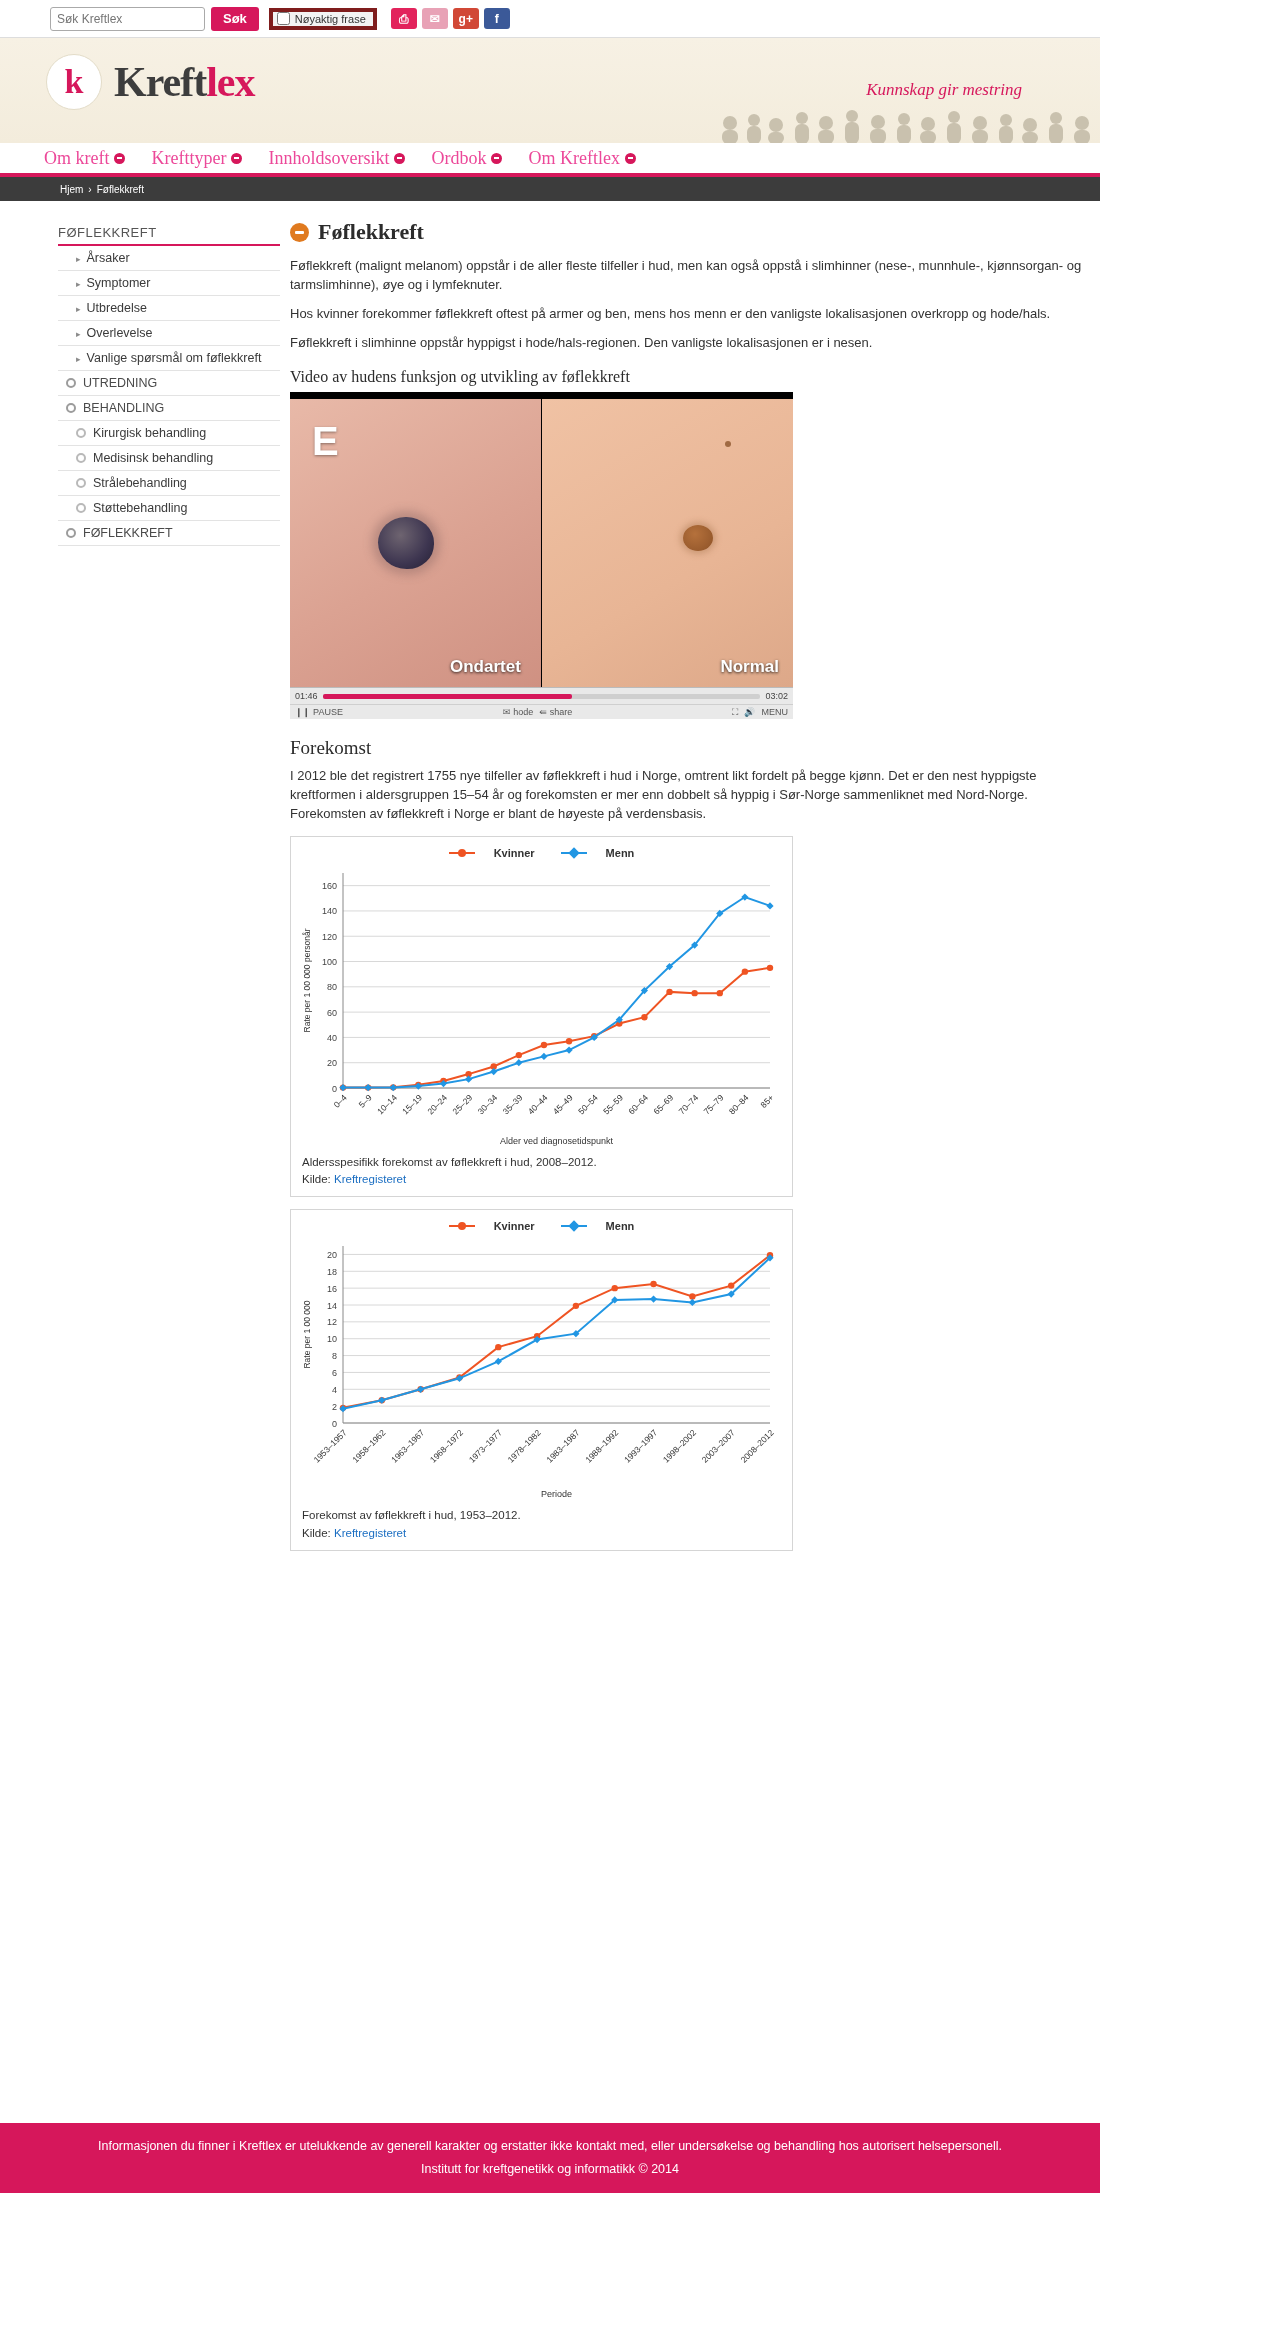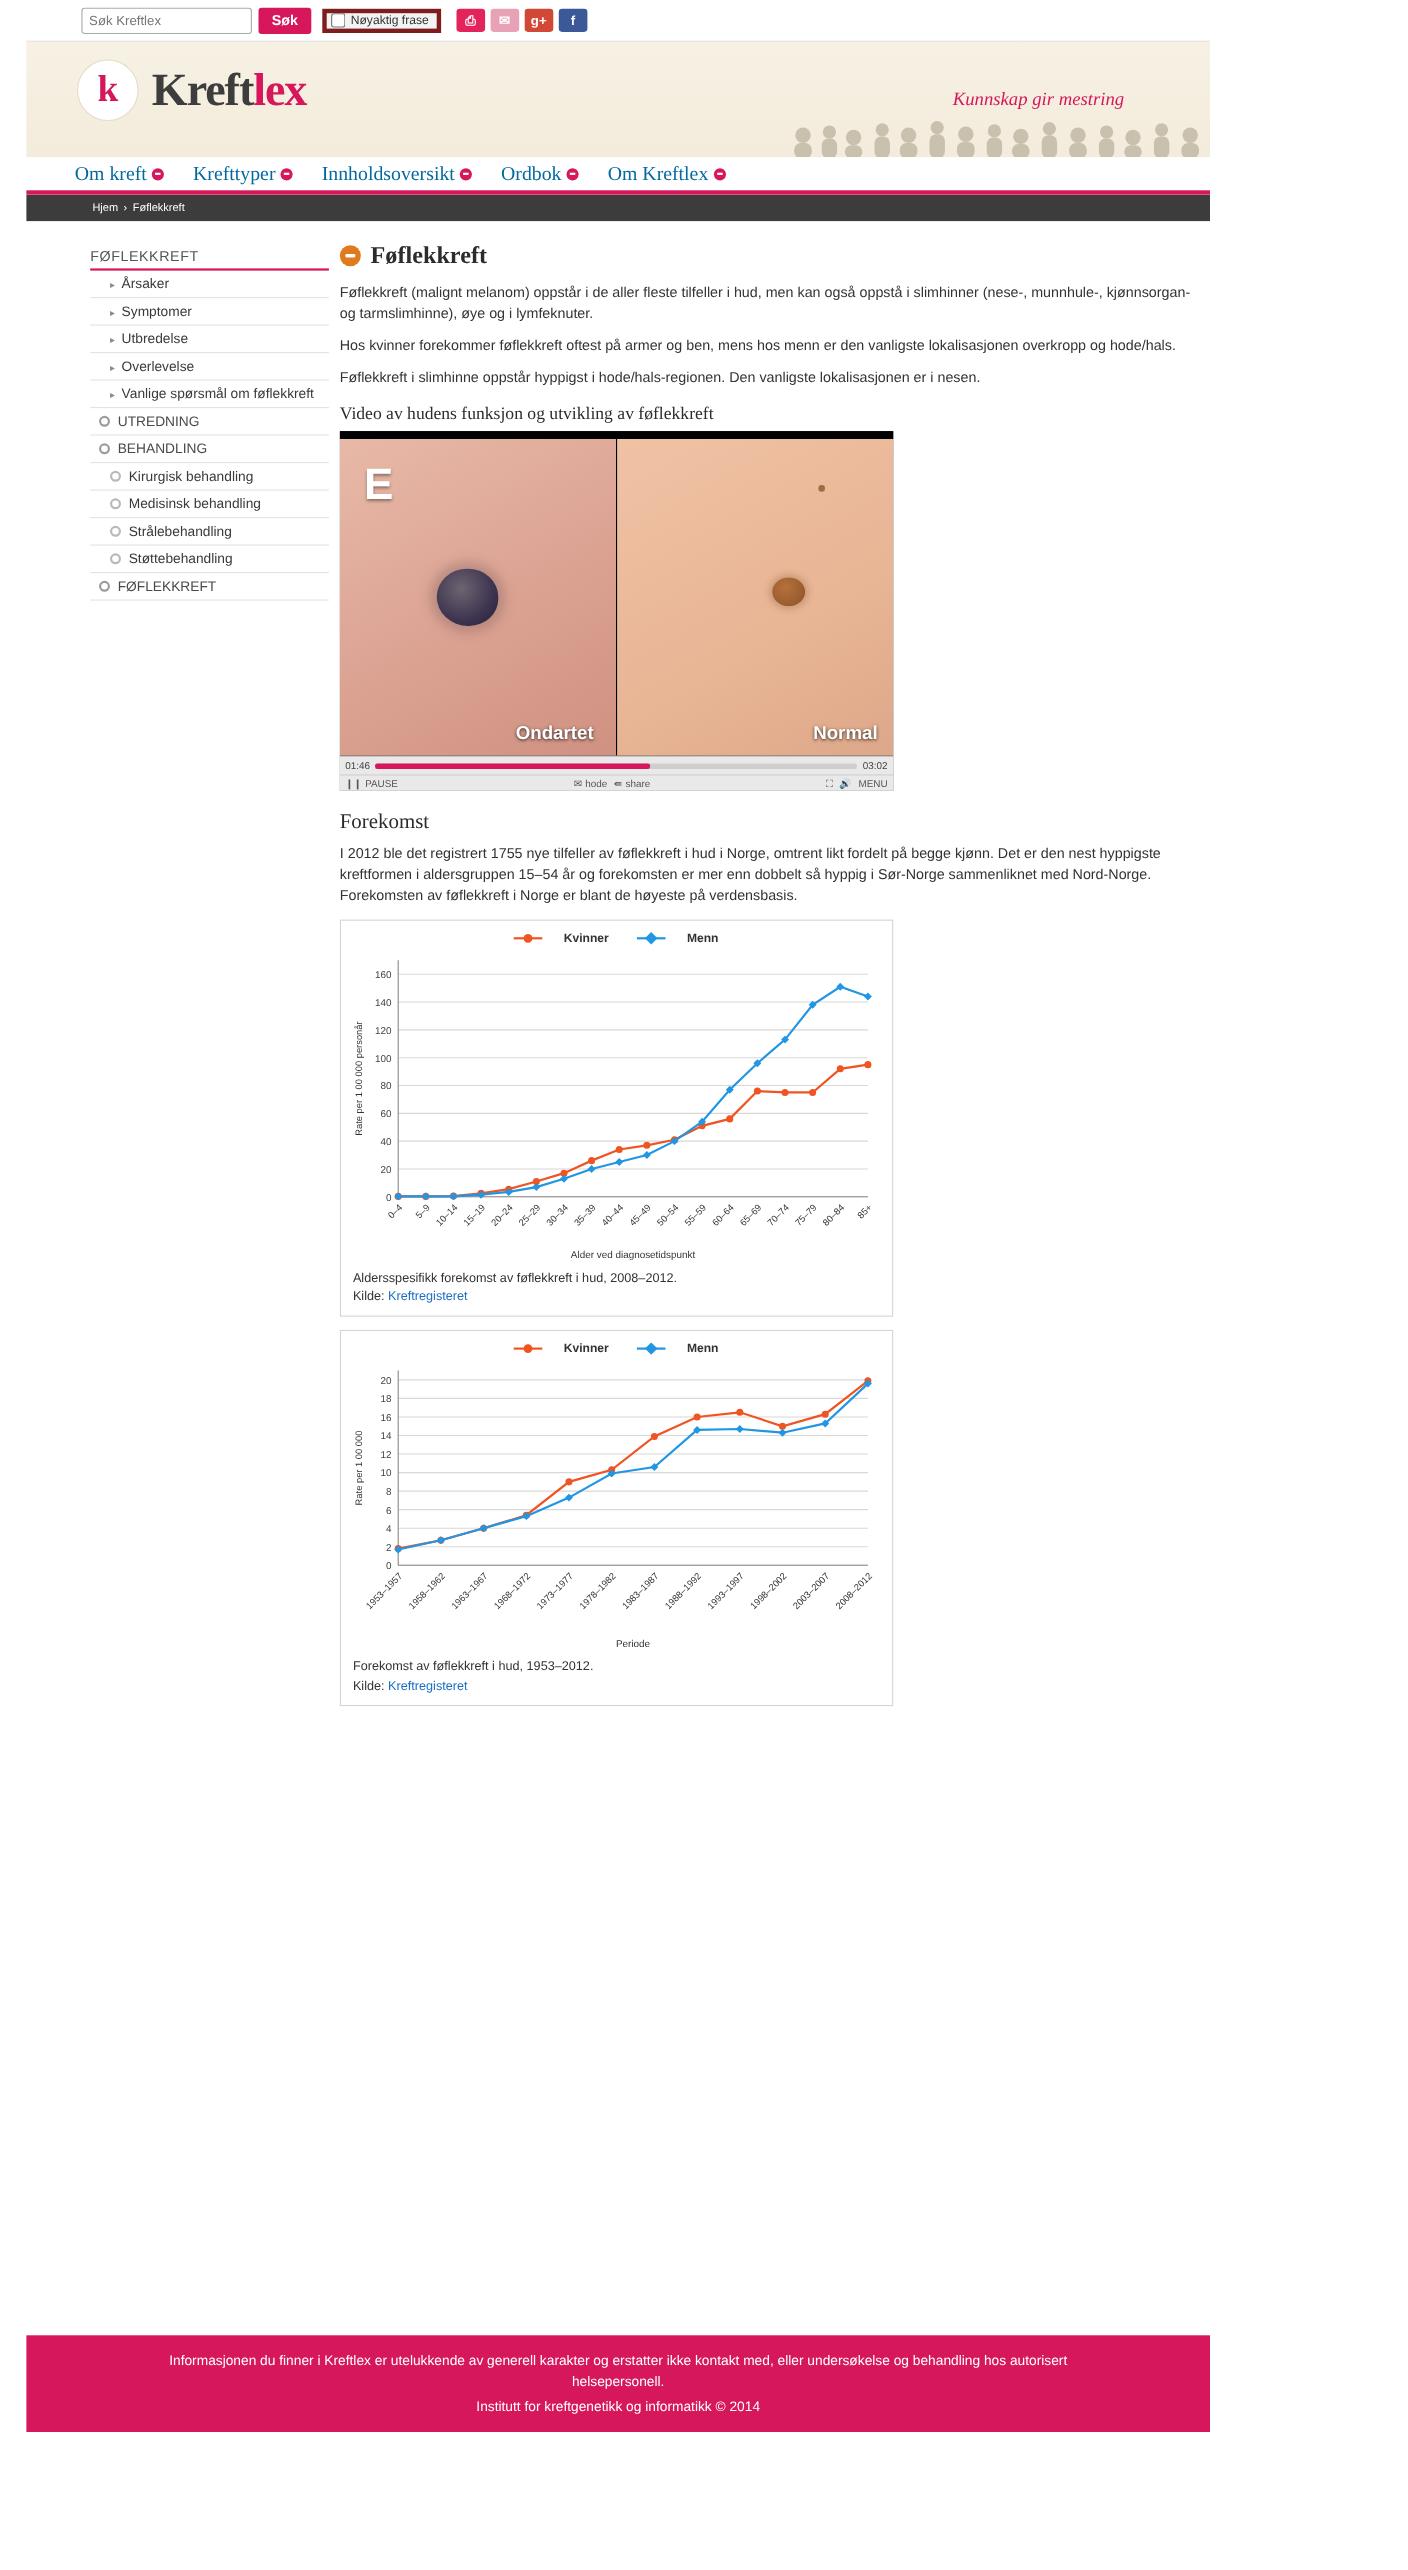--- a/index.html
+++ b/index.html
@@ -4,21 +4,21 @@
 <style>
   * { box-sizing: border-box; }
   html, body { margin:0; padding:0; }
   body {
     width:1280px;
     font-family:"Liberation Sans", sans-serif;
     background:#ffffff;
     color:#333;
     font-size:13px;
   }
-  .page { width:1100px; position:relative;padding-left:24px; }
+  .page { width:1100px; position:relative; }
 
   
   .topbar {
     height:38px;
     background:#ffffff;
     border-bottom:1px solid #ddd;
     display:flex;
     align-items:center;
     padding-left:50px;
   }
@@ -113,21 +113,21 @@
     height:34px;
     background:#ffffff;
     position:relative;
     display:flex;
     align-items:center;
     padding-left:44px;
     border-bottom:4px solid #d6175b;
   }
   .nav-item {
     font-size:18px;
-    color:#0369a1;
+    color:#ec4899;
     font-family:"Liberation Serif", serif;
     margin-right:26px;
     display:flex; align-items:center;
     cursor:pointer;
   }
   .nav-dot {
     display:inline-block;
     width:11px; height:11px; border-radius:50%;
     background:#d6175b; margin-left:5px;
     position:relative;

